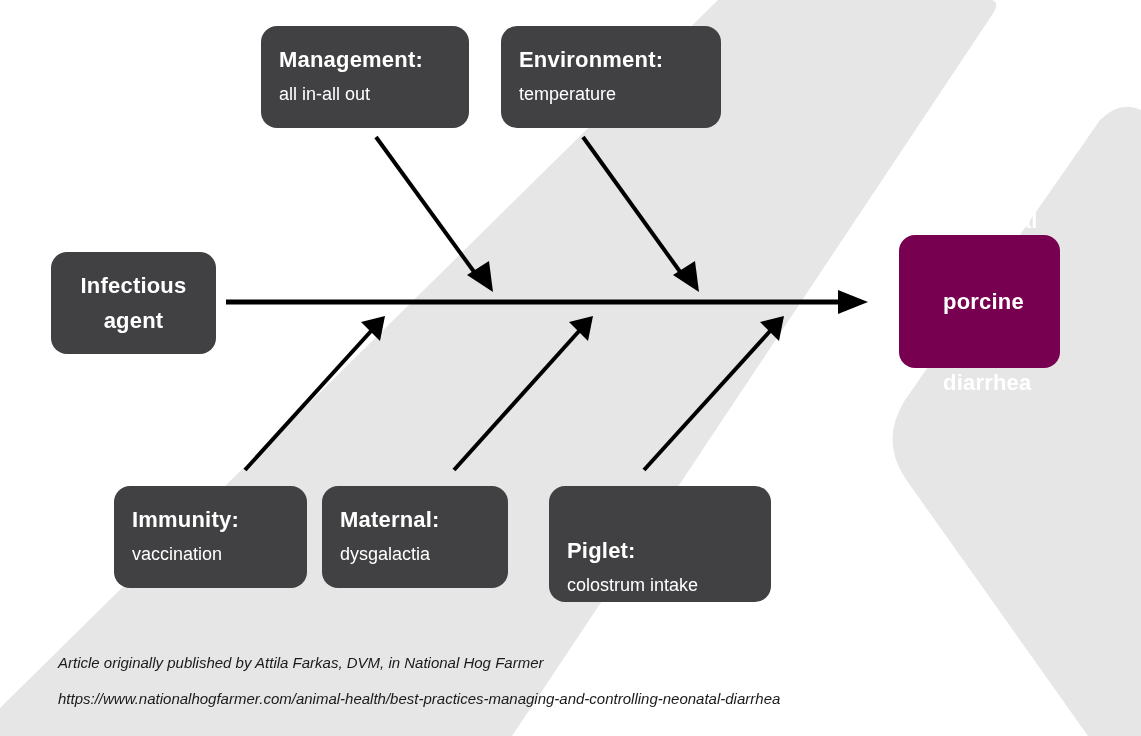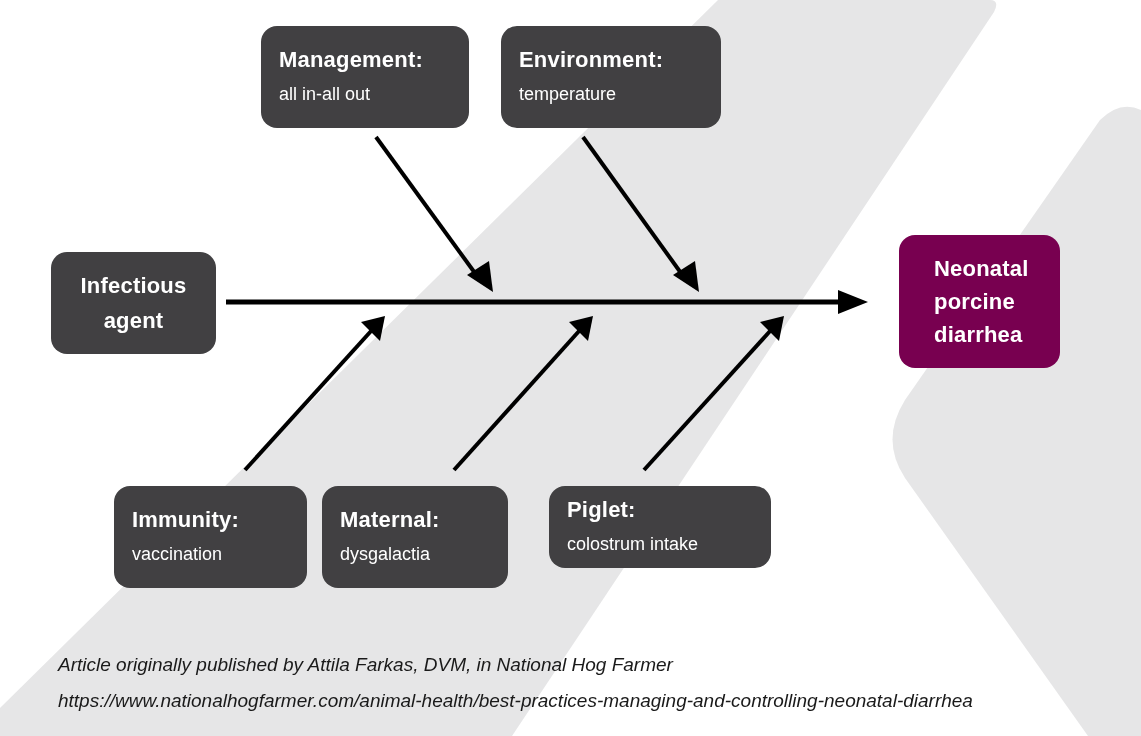--- a/index.html
+++ b/index.html
@@ -19,21 +19,21 @@
     padding: 0 18px;
     display: flex; flex-direction: column; justify-content: center;
   }
   .box .cat { font-weight: bold; font-size: 22px; line-height: 34px; letter-spacing: 0.2px; }
   .box .sub { font-size: 18px; line-height: 34px; font-weight: normal; }
   .box.effect { background: #780050; }
   .box.effect .cat { line-height: 33px; }
   .box.head .cat { line-height: 35px; }
   .caption {
     position: absolute; left: 58px;
-    font-style: italic; font-size: 19px; color: #1a1a1a;
+    font-style: italic; font-size: 15px; color: #1a1a1a;
     white-space: nowrap;
   }
 </style>
 </head>
 <body>
 
 <svg id="bg" width="1141" height="736">
   <path d="M 718 0 L 990 0 Q 1000 0 994 12 L 512 736 L 0 736 L 0 708 Z" fill="#e6e6e7"></path>
   <path d="M 1141 110 L 1141 736 L 1088 736 L 905 478 Q 880 440 905 400 L 1100 120 Q 1120 100 1141 110 Z" fill="#e6e6e7"></path>
 </svg>
@@ -79,25 +79,25 @@
 </div>
 
 <div class="box" style="left:114px; top:486px; width:193px; height:102px;">
   <span class="cat">Immunity:</span>
   <span class="sub">vaccination</span>
 </div>
 <div class="box" style="left:322px; top:486px; width:186px; height:102px;">
   <span class="cat">Maternal:</span>
   <span class="sub">dysgalactia</span>
 </div>
-<div class="box" style="left:549px; top:486px; width:222px; height:82px;">
+<div class="box" style="left:549px; top:486px; width:222px; height:116px;justify-content:flex-end;">
   <span class="cat">Piglet:</span>
   <span class="sub">colostrum intake</span>
 </div>
 
-<div class="box effect" style="left:899px; top:235px; width:161px; height:133px; padding-left:35px;">
+<div class="box effect" style="left:899px; top:235px; width:161px; height:133px; padding-left:44px;gap:48px;">
   <span class="cat">Neonatal</span>
   <span class="cat">porcine</span>
   <span class="cat">diarrhea</span>
 </div>
 
 <div class="caption" style="top:654px;">Article originally published by Attila Farkas, DVM, in National Hog Farmer</div>
 <div class="caption" style="top:690px;">https://www.nationalhogfarmer.com/animal-health/best-practices-managing-and-controlling-neonatal-diarrhea</div>
 
 </body></html>

